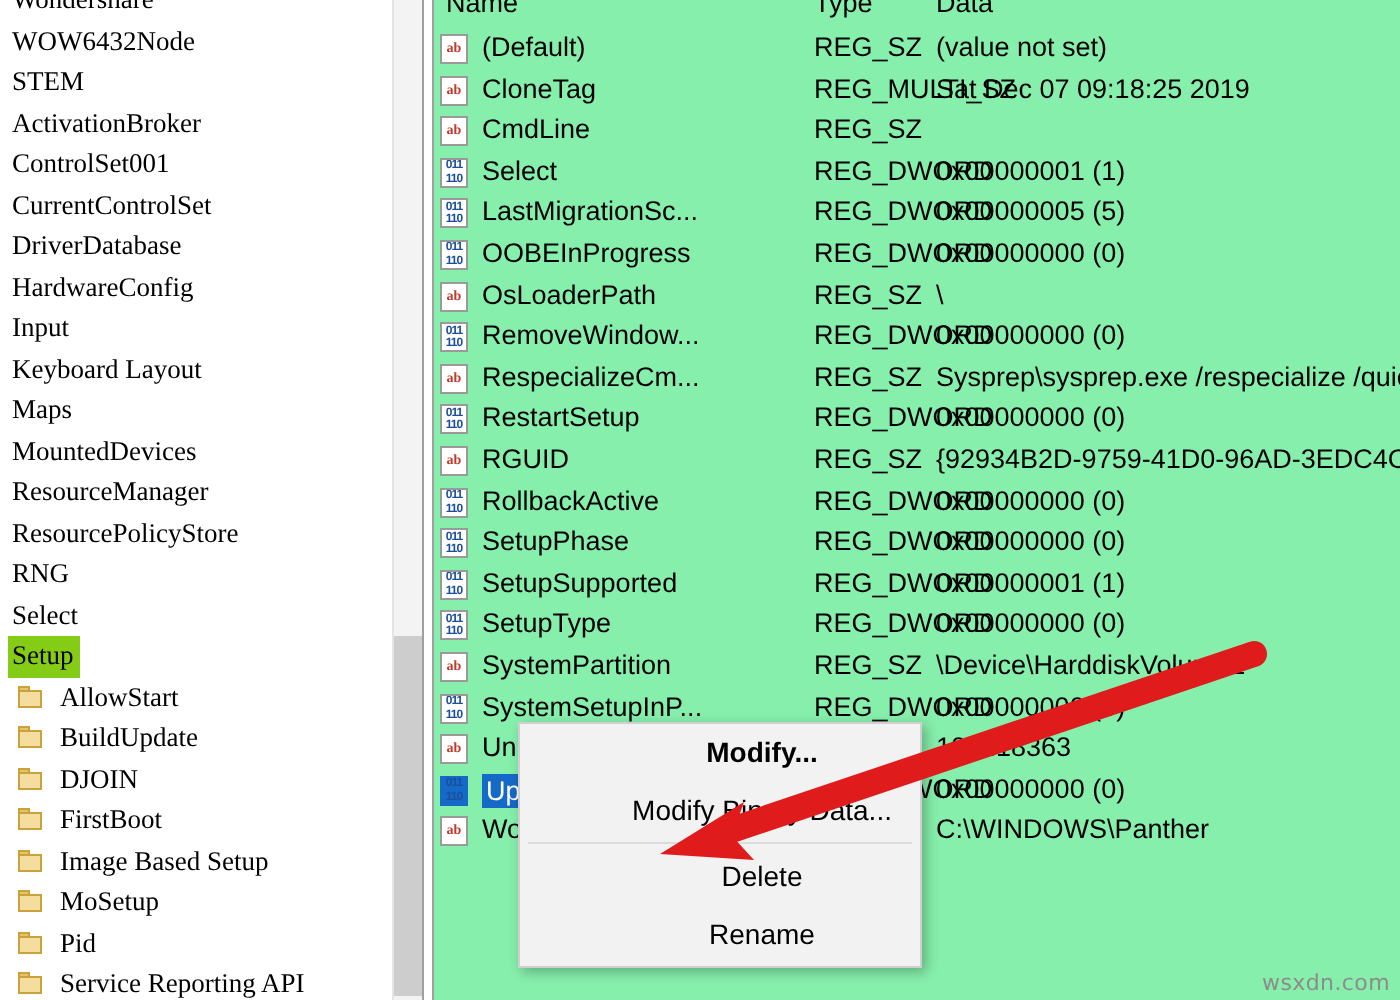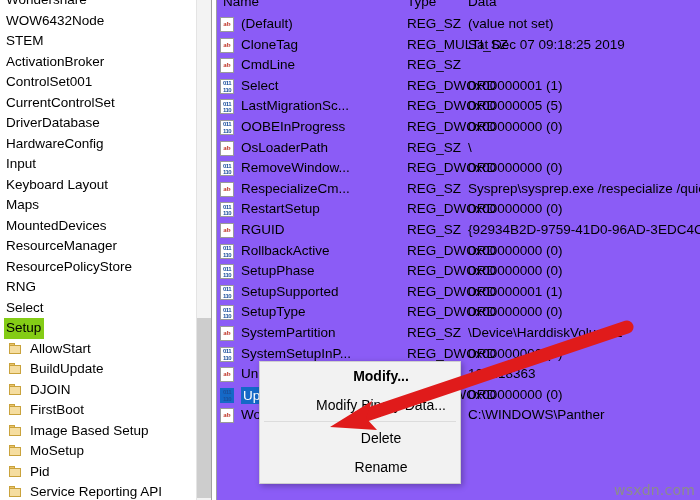--- a/index.html
+++ b/index.html
@@ -33,20 +33,21 @@
     height: 20.5px;
     line-height: 20.5px;
     white-space: nowrap;
     padding-left: 4px;
     font-size: 13.5px;
   }
   .tree-row.indented { padding-left: 28px; }
   .tree-label {
     display: inline-block;
     padding: 0 3px 0 2px;
+    font-family: Liberation Serif, serif;
   }
   .tree-row.selected .tree-label {
     background: #84cc16;
     color: #000;
   }
   .folder-icon {
     position: absolute;
     left: 9px;
     top: 4px;
     width: 13px;
@@ -99,21 +100,21 @@
     border-right: 1px solid #a0a0a0;
     box-sizing: border-box;
   }
 
   
   #list-panel {
     position: absolute;
     left: 217px; top: 0;
     width: 483px;
     height: 500px;
-    background: #8b5cf6;
+    background: #86efac;
     overflow: hidden;
   }
   #list-header {
     position: absolute;
     left: 0; top: -8px;
     width: 483px;
     height: 20px;
     line-height: 20px;
   }
   #list-header .hcell {
@@ -225,21 +226,21 @@
     width: 700px; height: 500px;
     pointer-events: none;
     z-index: 60;
   }
 
   
   #watermark {
     position: absolute;
     right: 5px;
     bottom: 2px;
-    font-size: 14px;
+    font-size: 11px;
     color: #8c8c8c;
     font-family: "DejaVu Sans", sans-serif;
     letter-spacing: 0.2px;
     z-index: 70;
   }
 </style>
 </head>
 <body>
 
 <div id="screen">

